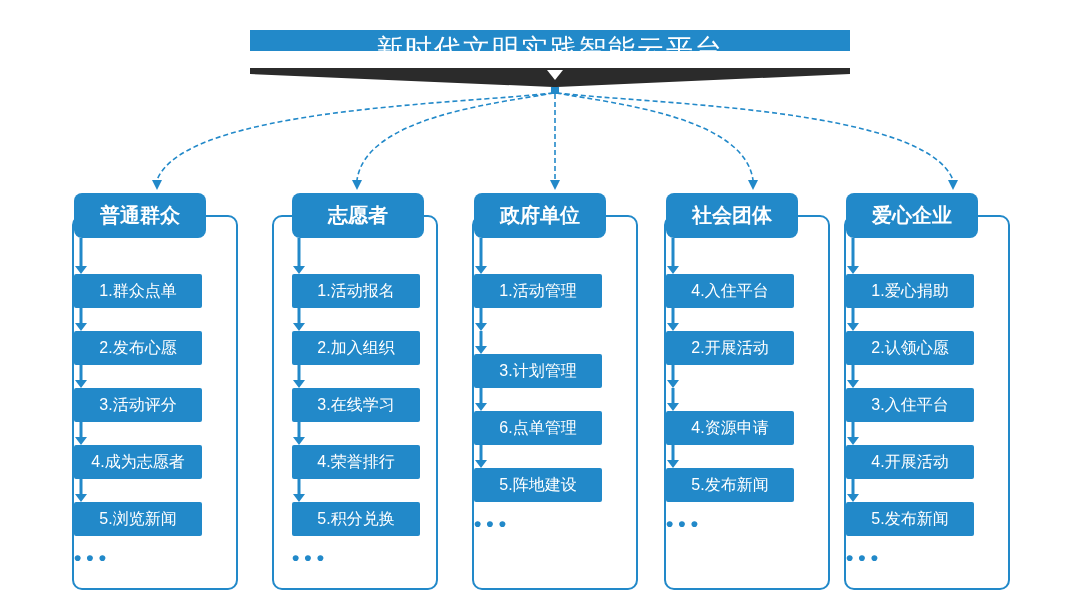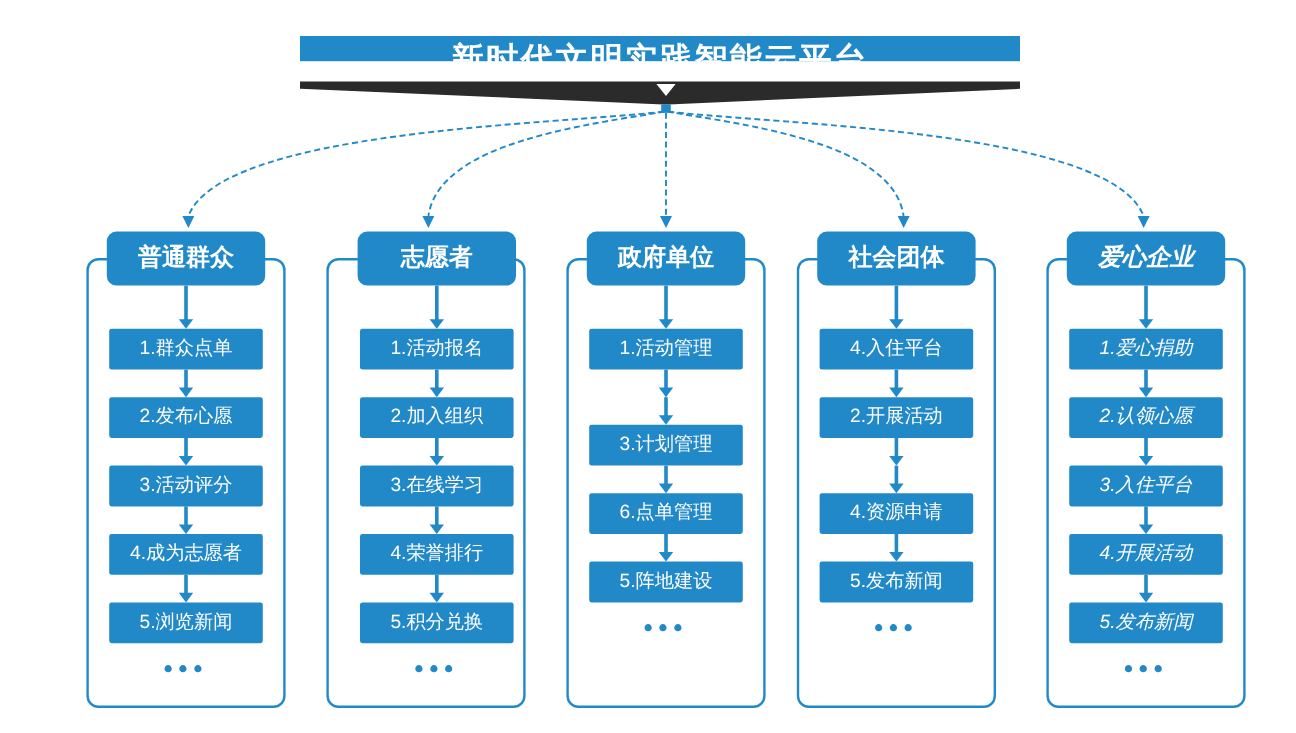--- a/index.html
+++ b/index.html
@@ -12,35 +12,35 @@
   html,body{margin:0;padding:0;background:#f4f4f4;}
   body{font-family:"Liberation Sans","DejaVu Sans",sans-serif;}
   .canvas{
     position:relative;width:1080px;height:611px;background:var(--bg);
     overflow:hidden;
   }
   
   .banner{
     position:absolute;left:250px;top:30px;width:600px;height:21px;
     background:var(--blue);color:var(--on-blue);
-    font-size:27px;font-weight:bold;letter-spacing:2px;
+    font-size:27px;font-weight:normal;letter-spacing:2px;
     text-align:center;line-height:39px;z-index:3;
   }
   
   .wires{position:absolute;left:0;top:0;width:1080px;height:611px;z-index:1;pointer-events:none;}
   .wires .dark{fill:var(--ribbon);}
   .wires .white-arrow{fill:#FFFFFF;}
   .wires .origin{fill:var(--blue);}
   .wires .dash{stroke:var(--blue);stroke-width:1.6;fill:none;stroke-dasharray:5 3;}
   .wires .head{fill:var(--blue);}
   
   .column{
     position:absolute;top:215px;width:166px;height:375px;
     border:2px solid var(--blue);border-radius:10px;background:#fff;
-    display:flex;flex-direction:column;align-items:center;z-index:2;
+    display:flex;flex-direction:column;align-items:flex-start;z-index:2;
   }
   .column > *{flex-shrink:0;}
   .col-header{
     width:132px;height:45px;margin-top:-24px;
     background:var(--blue);color:var(--on-blue);
     border-radius:8px;font-size:20px;font-weight:bold;
     text-align:center;line-height:45px;position:relative;z-index:4;
   }
   .step{
     width:128px;height:34px;background:var(--blue);color:var(--on-blue);
@@ -55,21 +55,21 @@
   }
   .varrow::after{
     content:"";position:absolute;left:50%;transform:translateX(-50%);bottom:0;
     width:0;height:0;border-left:6px solid transparent;border-right:6px solid transparent;
     border-top:8px solid var(--blue);
   }
   .more-dots{
     margin-top:12px;color:var(--blue);font-size:21px;font-weight:bold;
     letter-spacing:5px;line-height:20px;
   }
-  .c1{left:72px;} .c2{left:272px;padding-left:18px;} .c3{left:472px;} .c4{left:664px;} .c5{left:872px;font-style:italic;}
+  .c1{left:72px;} .c2{left:272px;padding-left:18px;} .c3{left:472px;} .c4{left:664px;} .c5{left:844px;}
 </style>
 </head>
 <body>
 
 <div class="canvas">
 
   <div class="banner">新时代文明实践智能云平台</div>
 
   <svg class="wires" viewBox="0 0 1080 611" xmlns="http://www.w3.org/2000/svg">
 

